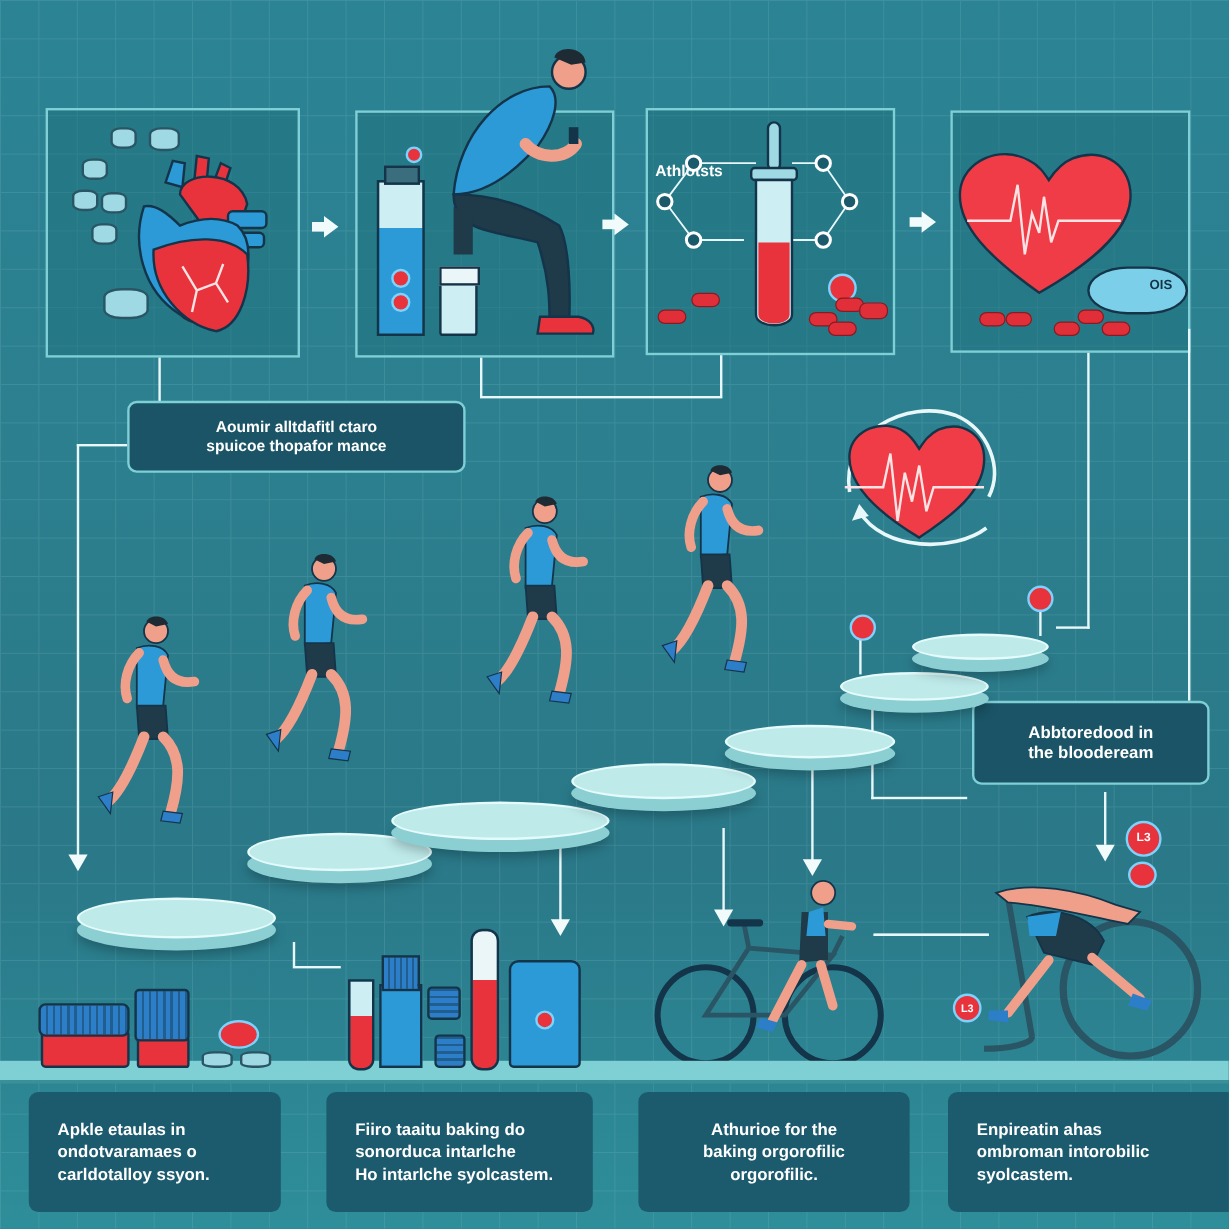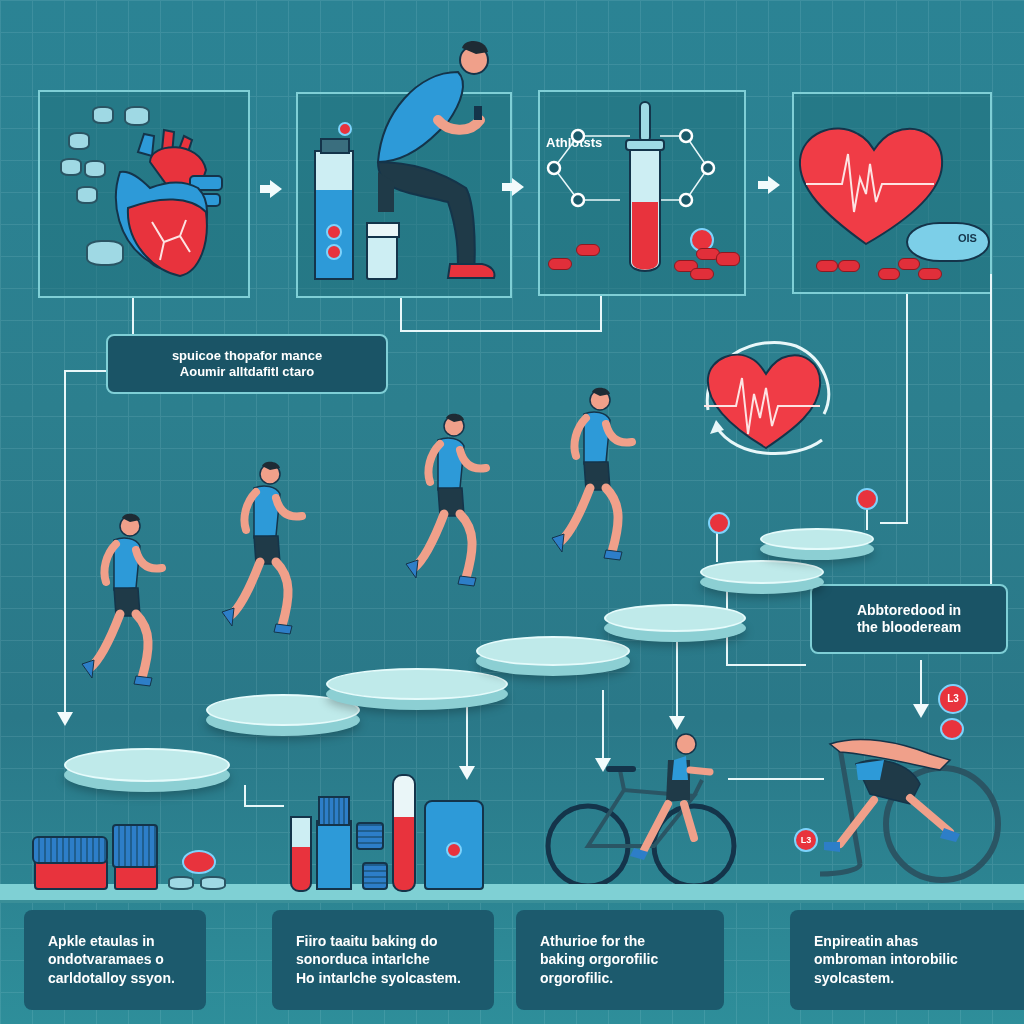--- a/index.html
+++ b/index.html
@@ -142,22 +142,22 @@
 <div class="down" style="left:459px;top:766px;"></div>
 <div class="line" style="left:602px;top:690px;width:2px;height:70px;"></div>
 <div class="down" style="left:595px;top:758px;"></div>
 <div class="line" style="left:676px;top:640px;width:2px;height:80px;"></div>
 <div class="down" style="left:669px;top:716px;"></div>
 <div class="line" style="left:728px;top:778px;width:96px;height:2px;"></div>
 <div class="line" style="left:244px;top:785px;width:2px;height:20px;"></div>
 <div class="line" style="left:244px;top:805px;width:40px;height:2px;"></div>
 
 <div class="label-box" style="left:106px;top:334px;width:282px;height:60px;font-size:13px;">
+  <span>Aoumir alltdafitl ctaro</span>
   <span>spuicoe thopafor mance</span>
-  <span>Aoumir alltdafitl ctaro</span>
 </div>
 <div class="label-box" style="left:810px;top:584px;width:198px;height:70px;font-size:14px;">
   <span>Abbtoredood in</span>
   <span>the bloodeream</span>
 </div>
 
 <svg width="140" height="140" viewBox="0 0 140 140" style="left:696px;top:330px;">
   <path d="M12 80 C4 30 60 2 100 16 C128 28 140 60 128 84" stroke="#e8f7f9" stroke-width="3" fill="none"></path>
   <path d="M20 96 C40 130 100 130 126 110" stroke="#e8f7f9" stroke-width="3" fill="none"></path>
   <path d="M20 90 L14 104 L28 100 Z" fill="#e8f7f9"></path>
@@ -243,31 +243,31 @@
 
 <div style="position:absolute;left:290px;top:816px;width:18px;height:72px;background:linear-gradient(180deg,#cdeef3 0 40%,#e8333d 40% 100%);border:2px solid #14344a;border-radius:0 0 9px 9px;"></div>
 <div style="position:absolute;left:316px;top:820px;width:32px;height:66px;background:#2d9ad8;border:2px solid #14344a;"></div>
 <div style="position:absolute;left:318px;top:796px;width:28px;height:26px;background:repeating-linear-gradient(90deg,#2d7ec8 0 3px,#1f5e8e 3px 5px);border:2px solid #14344a;"></div>
 <div style="position:absolute;left:356px;top:822px;width:24px;height:24px;background:repeating-linear-gradient(0deg,#2d7ec8 0 4px,#1f5e8e 4px 6px);border:2px solid #14344a;border-radius:4px;"></div>
 <div style="position:absolute;left:362px;top:862px;width:22px;height:24px;background:repeating-linear-gradient(0deg,#2d7ec8 0 4px,#1f5e8e 4px 6px);border:2px solid #14344a;border-radius:4px;"></div>
 <div style="position:absolute;left:392px;top:774px;width:20px;height:114px;background:linear-gradient(180deg,#eaf6f8 0 36%,#e8333d 36% 100%);border:2px solid #14344a;border-radius:10px;"></div>
 <div style="position:absolute;left:424px;top:800px;width:56px;height:86px;background:#2d9ad8;border:2px solid #14344a;border-radius:8px 8px 4px 4px;"></div>
 <div class="redball" style="left:446px;top:842px;width:12px;height:12px;"></div>
 
-<div class="card" style="left:24px;top:910px;width:182px;">
+<div class="card" style="left:24px;top:910px;width:210px;">
   <div>Apkle etaulas in</div>
   <div>ondotvaramaes o</div>
   <div>carldotalloy ssyon.</div>
 </div>
 <div class="card" style="left:272px;top:910px;width:222px;">
   <div>Fiiro taaitu baking do</div>
   <div>sonorduca intarlche</div>
   <div>Ho intarlche syolcastem.</div>
 </div>
-<div class="card" style="left:516px;top:910px;width:208px;">
+<div class="card" style="left:532px;top:910px;width:226px;text-align:center;">
   <div>Athurioe for the</div>
   <div>baking orgorofilic</div>
   <div>orgorofilic.</div>
 </div>
 <div class="card" style="left:790px;top:910px;width:254px;">
   <div>Enpireatin ahas</div>
   <div>ombroman intorobilic</div>
   <div>syolcastem.</div>
 </div>
 

